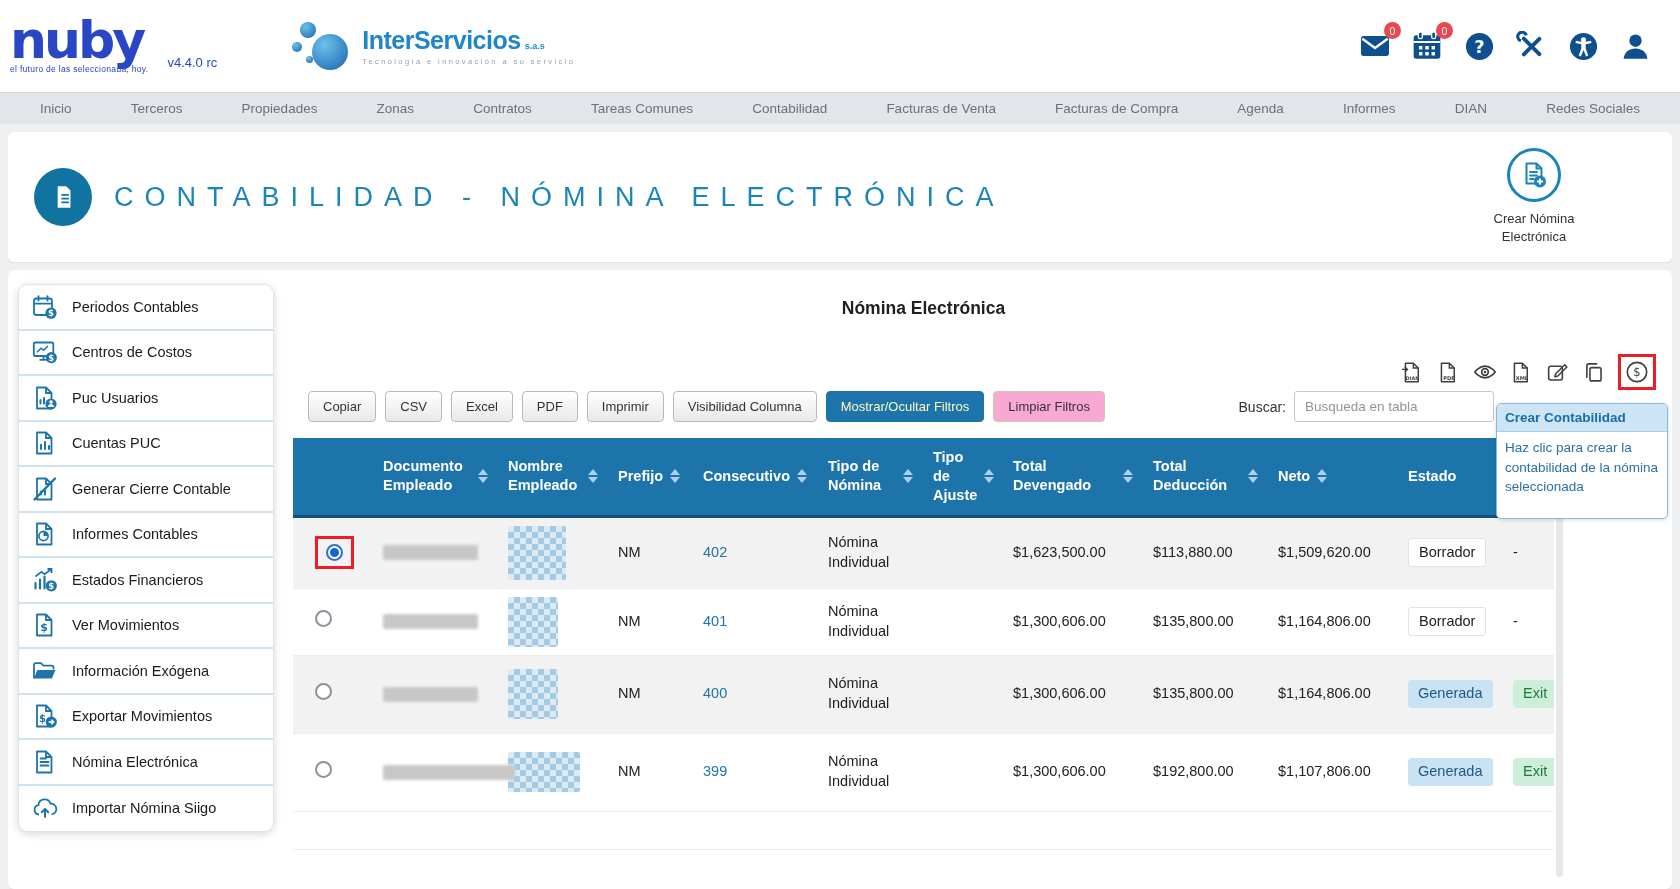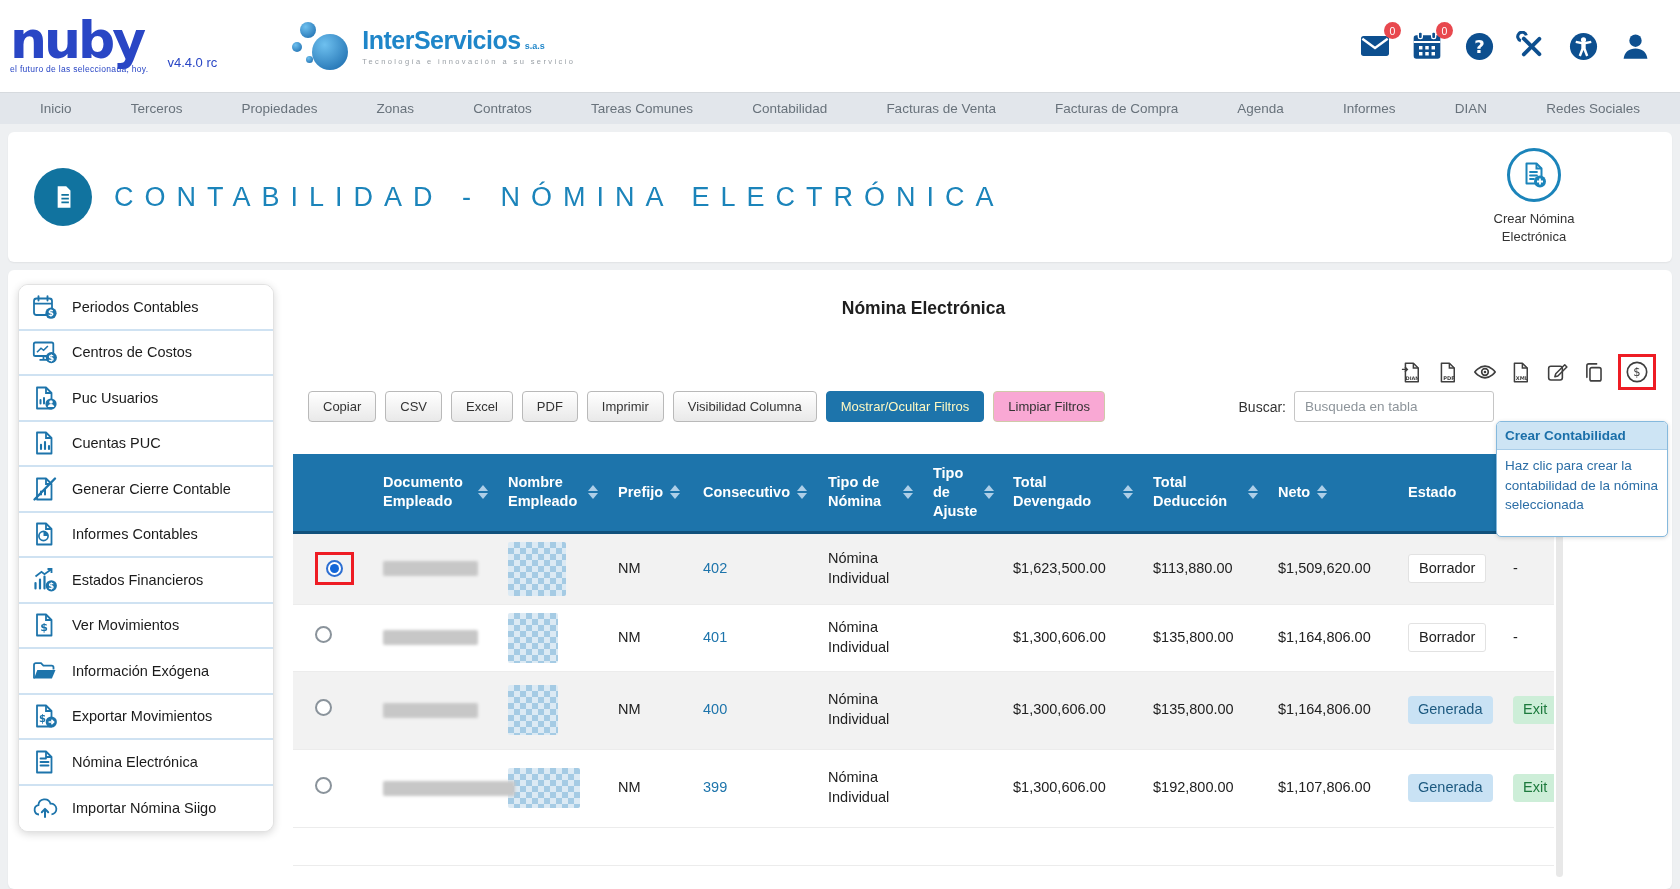--- a/index.html
+++ b/index.html
@@ -59,21 +59,21 @@
   .toolbar-row{margin-top:72px;width:1261px;display:flex;align-items:center;padding-left:15px}
   .tb-btn{font-size:13px;color:#333;background:linear-gradient(#ffffff,#e9e9e9);border:1px solid #b9b9b9;border-radius:4px;padding:7px 14px;margin-right:9px;cursor:pointer;font-family:inherit;white-space:nowrap}
   .tb-btn.active{background:#1d74ab;border-color:#1d74ab;color:#fef9c3}
   .tb-btn.warn{background:#f9a8d4;border-color:#cfc9a9}
   .search-group{margin-left:auto;margin-right:60px;display:flex;align-items:center;gap:8px}
   .search-group label{font-size:14px;color:#333}
   .search-group input{width:200px;height:31px;border:1px solid #c6c6c6;border-radius:3px;padding:0 10px;font-size:13.5px;font-family:inherit;color:#333}
   .search-group input::placeholder{color:#8d949a}
 
   
-  .table-clip{margin-top:32px;width:1261px;overflow:hidden}
+  .table-clip{margin-top:16px;width:1261px;overflow:hidden}
   table{border-collapse:collapse;table-layout:fixed;width:1261px}
   thead th{background:#1d74ab;color:#fff;font-size:14.5px;font-weight:bold;text-align:left;padding:10px 10px;height:75px;vertical-align:middle;border-bottom:3px solid #11517c}
   thead .thflex{display:flex;align-items:center;gap:7px}
   thead .thlabel{line-height:1.3}
   .sort{display:inline-flex;flex-direction:column;gap:2px;flex:0 0 auto;cursor:pointer}
   .sort i{display:block;width:0;height:0;border-left:5px solid transparent;border-right:5px solid transparent}
   .sort .up{border-bottom:6px solid #aecfe8}
   .sort .down{border-top:6px solid #aecfe8}
   tbody td{font-size:14.5px;color:#212121;padding:8px 10px;vertical-align:middle;border-bottom:1px solid #ececec;line-height:1.35}
   tbody tr.alt{background:#f2f2f2}
@@ -85,21 +85,21 @@
   .blur-doc{height:15px;background:#c7c7c7;border-radius:2px;filter:blur(1.5px)}
   .blur-name{background-color:#dceaf4;background-image:linear-gradient(45deg,#a5cbe4 25%,transparent 25%,transparent 75%,#a5cbe4 75%),linear-gradient(45deg,#a5cbe4 25%,transparent 25%,transparent 75%,#a5cbe4 75%);background-position:0 0,6px 6px;background-size:12px 12px;border-radius:2px}
   .badge-plain{display:inline-block;background:#fff;border:1px solid #e2e2e2;padding:4px 10px;border-radius:3px}
   .badge-info{display:inline-block;background:#c9e2f4;color:#1d5a80;padding:4px 10px;border-radius:4px}
   .badge-success{display:inline-block;background:#cdeed8;color:#1d7a3d;padding:4px 10px;border-radius:4px}
 
   
   .vline{position:absolute;left:1548px;top:228px;bottom:12px;width:7px;background:#e8e8e8;border-radius:4px;cursor:pointer}
 
   
-  .tooltip{position:absolute;top:151px;right:4px;width:172px;z-index:30;border:1px solid #85b9dd;border-radius:5px;background:#fff;box-shadow:0 1px 4px rgba(0,0,0,.15);overflow:hidden}
+  .tooltip{position:absolute;top:133px;right:4px;width:172px;z-index:30;border:1px solid #85b9dd;border-radius:5px;background:#fff;box-shadow:0 1px 4px rgba(0,0,0,.15);overflow:hidden}
   .tt-head{background:#cde4f4;color:#1b6fa9;font-weight:bold;font-size:13.5px;padding:6px 8px;border-bottom:1px solid #a9cde8}
   .tt-body{color:#2c6ea6;font-size:13.5px;padding:6px 8px 21px;line-height:1.45}
 </style>
 </head>
 <body>
 
 <div class="page">
 
   <header class="topbar">
     <div class="brand-nuby">

